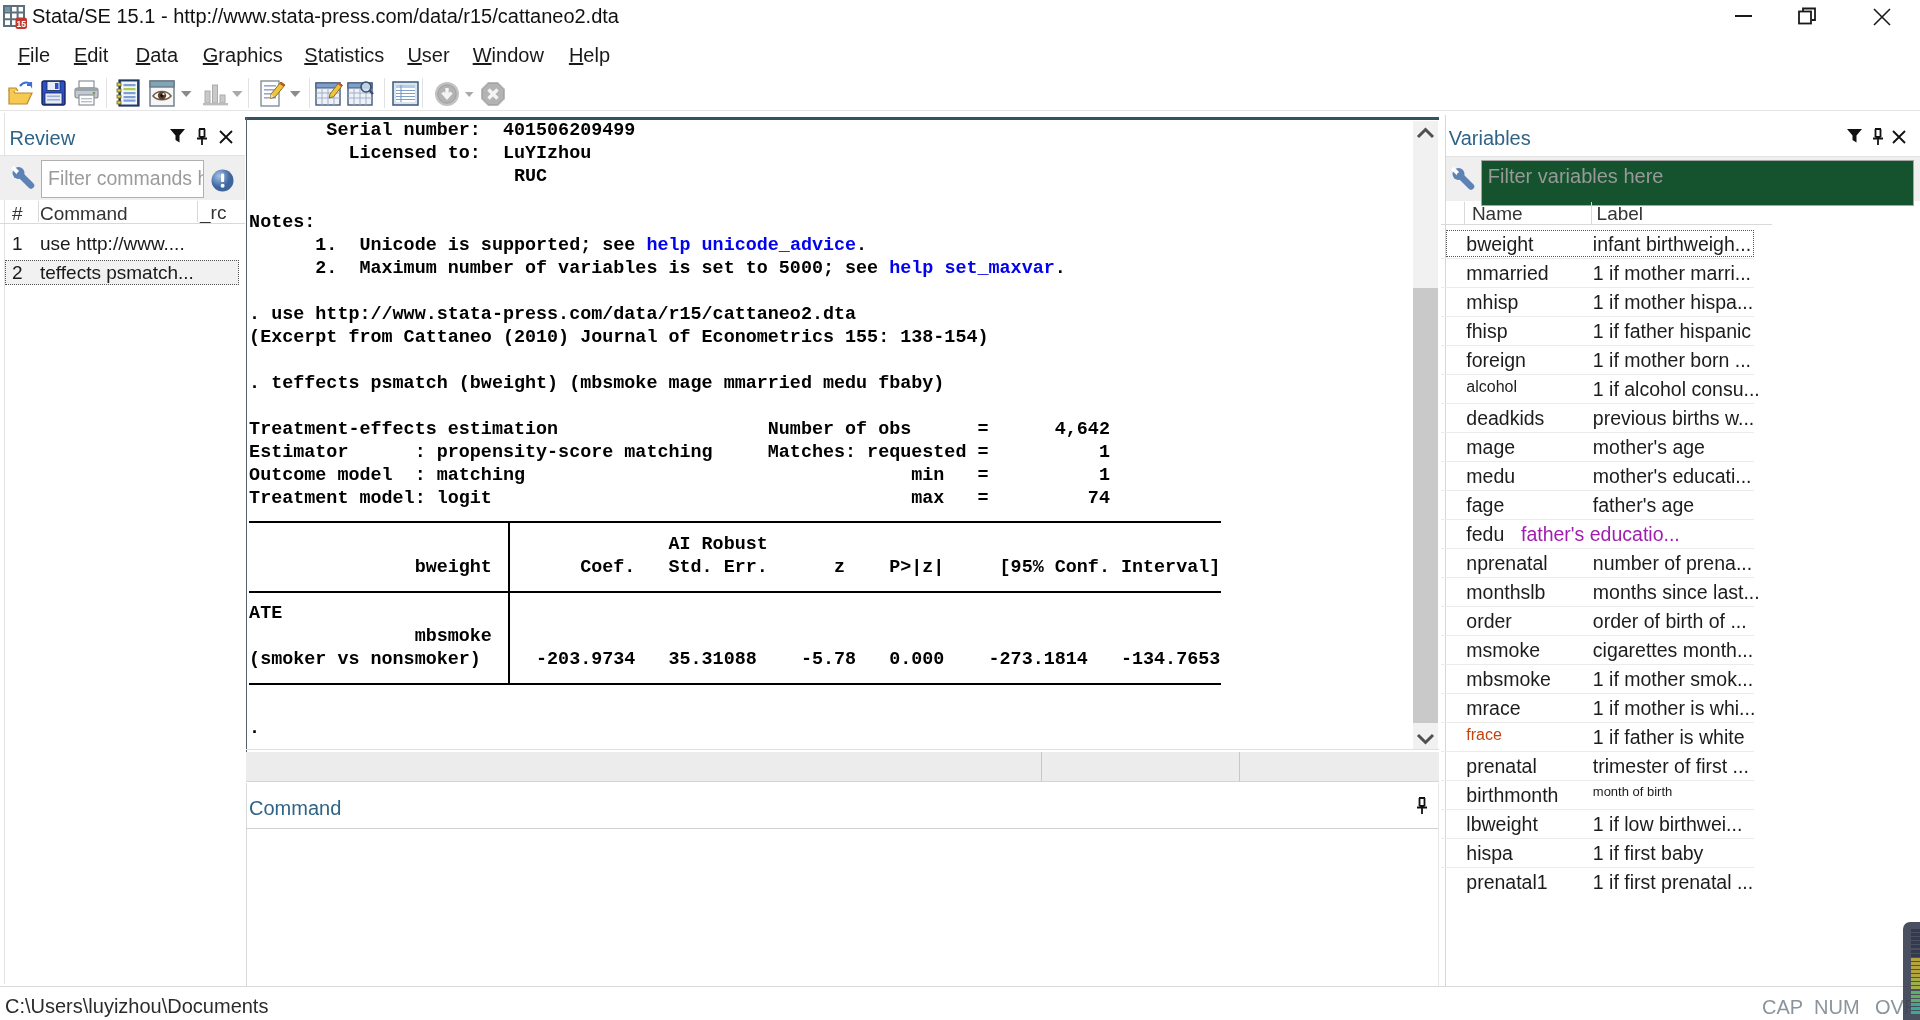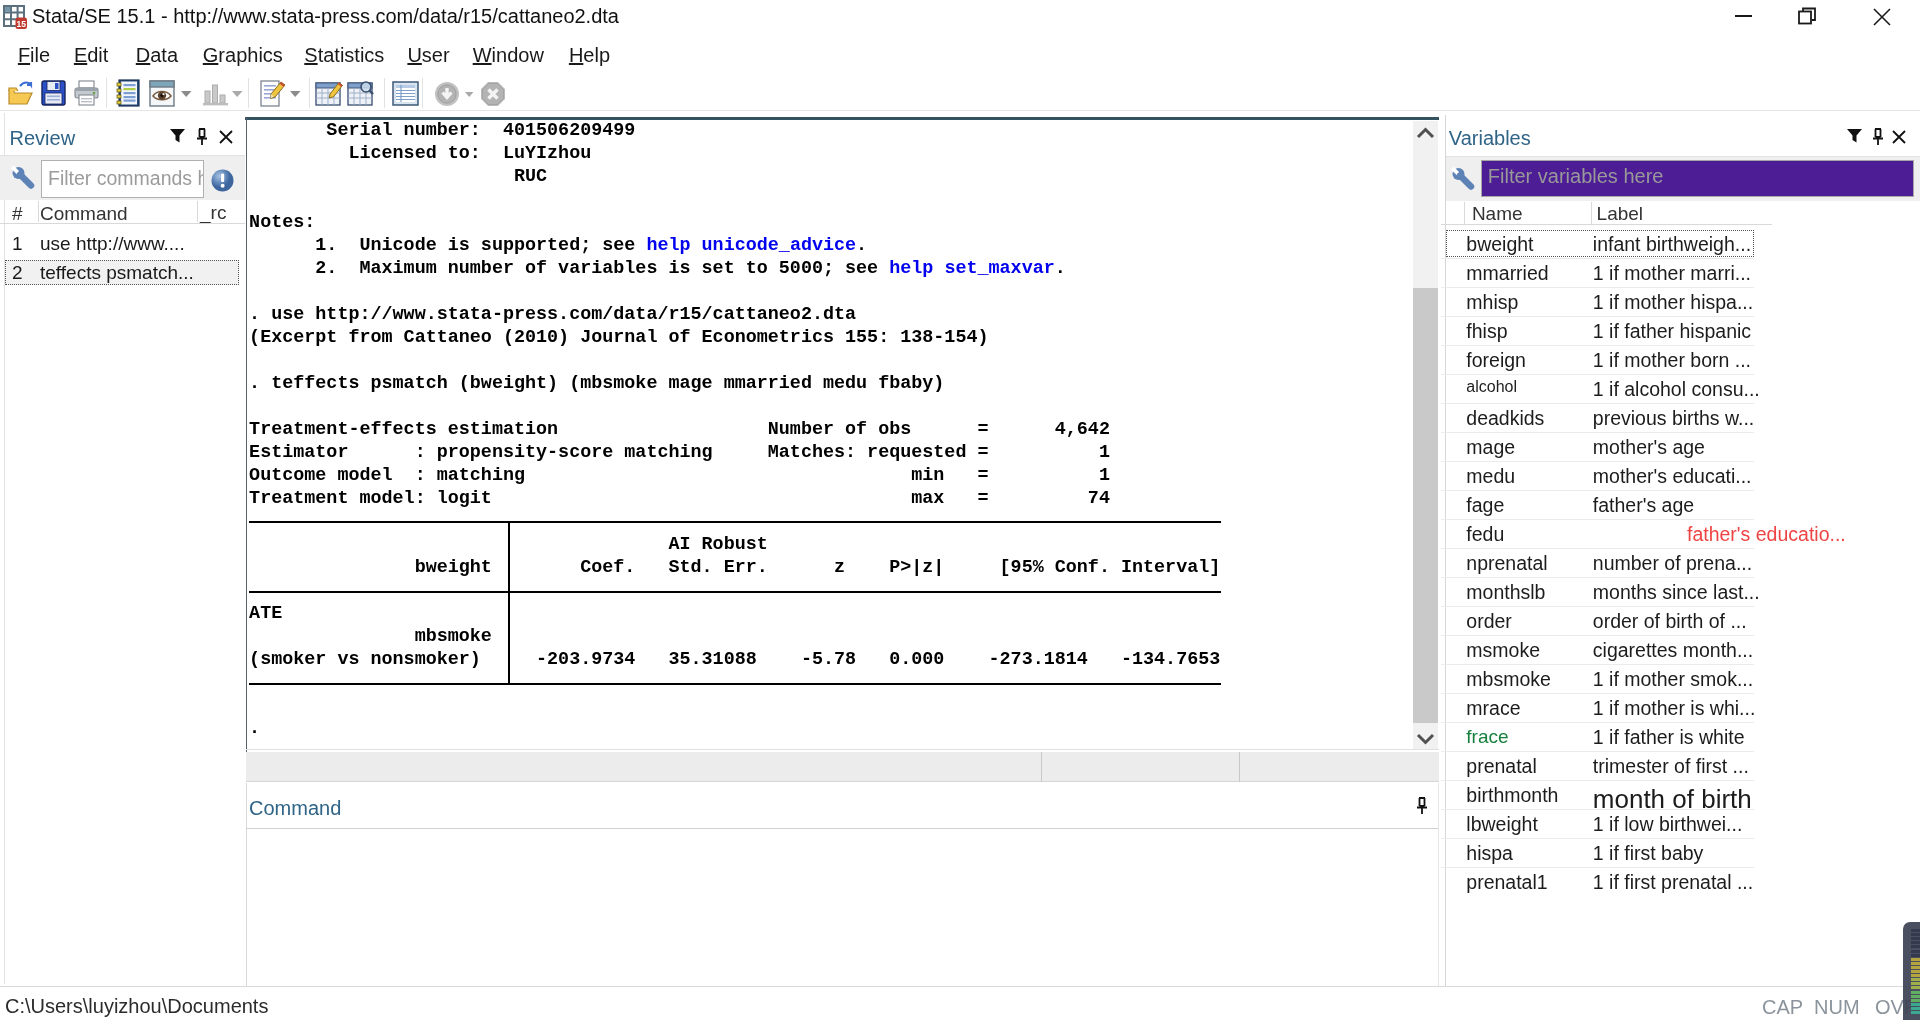--- a/index.html
+++ b/index.html
@@ -285,21 +285,21 @@
 </svg>
 <svg class="abs" style="left:1892px;top:130px;" width="14" height="14">
     <path d="M1 1 L13 13 M13 1 L1 13" stroke="#111" stroke-width="1.8"></path>
   </svg>
 <svg class="abs" style="left:1451px;top:166px;z-index:5;" width="26" height="28" viewBox="0 0 26 28">
   <circle cx="7.5" cy="8" r="6" fill="#5d82b5"></circle>
   <rect x="-1" y="6.2" width="11" height="4" fill="#ffffff" transform="rotate(45 7.5 8)"></rect>
   <path d="M9 9.5 L20 20.5" stroke="#5d82b5" stroke-width="6.5" stroke-linecap="round"></path>
 </svg>
 <div class="abs" style="left:1445.6px;top:156px;width:474.4px;height:45px;background:#efefef;border-top:1px solid #e2e2e2;"></div>
-<div class="abs" style="left:1480.8px;top:159.5px;width:433px;height:37px;background:#4c1d95;border:1px solid #a6a6a6;">
+<div class="abs" style="left:1480.8px;top:159.5px;width:433px;height:46px;background:#14532d;border:1px solid #a6a6a6;">
   <div style="position:absolute;left:6px;top:4px;font-size:20px;color:#999;">Filter variables here</div>
 </div>
 
 <div class="abs" style="left:1471.9px;top:203px;font-size:19px;color:#333;">Name</div>
 <div class="abs" style="left:1596.6px;top:203px;font-size:19px;color:#333;">Label</div>
 <div class="abs" style="left:1464.4px;top:202px;width:1px;height:22px;background:#d9d9d9;"></div>
 <div class="abs" style="left:1591px;top:202px;width:1px;height:22px;background:#d9d9d9;"></div>
 <div class="abs" style="left:1441px;top:224px;width:331px;height:1px;background:#d9d9d9;"></div>
 
 <div id="varrows" style="position:absolute;left:0;top:0;width:1920px;height:1020px;pointer-events:none;">
@@ -326,48 +326,48 @@
     <div class="abs" style="left:1466.3px;top:436px;font-size:19.5px;color:#1c1c1c;white-space:nowrap;">mage</div>
     <div class="abs" style="left:1592.8px;top:436px;font-size:19.5px;color:#1c1c1c;white-space:nowrap;">mother's age</div>
     <div class="abs" style="left:1441px;top:431.5px;width:313px;height:1px;background:#ebebeb;"></div>
     <div class="abs" style="left:1466.3px;top:465px;font-size:19.5px;color:#1c1c1c;white-space:nowrap;">medu</div>
     <div class="abs" style="left:1592.8px;top:465px;font-size:19.5px;color:#1c1c1c;white-space:nowrap;">mother's educati...</div>
     <div class="abs" style="left:1441px;top:460.5px;width:313px;height:1px;background:#ebebeb;"></div>
     <div class="abs" style="left:1466.3px;top:494px;font-size:19.5px;color:#1c1c1c;white-space:nowrap;">fage</div>
     <div class="abs" style="left:1592.8px;top:494px;font-size:19.5px;color:#1c1c1c;white-space:nowrap;">father's age</div>
     <div class="abs" style="left:1441px;top:489.5px;width:313px;height:1px;background:#ebebeb;"></div>
     <div class="abs" style="left:1466.3px;top:523px;font-size:19.5px;color:#1c1c1c;white-space:nowrap;">fedu</div>
-    <div class="abs" style="left:1687px;top:523px;font-size:19.5px;color:#ef4444;white-space:nowrap;">father's educatio...</div>
+    <div class="abs" style="left:1521px;top:523px;font-size:19.5px;color:#a21caf;white-space:nowrap;">father's educatio...</div>
     <div class="abs" style="left:1441px;top:518.5px;width:313px;height:1px;background:#ebebeb;"></div>
     <div class="abs" style="left:1466.3px;top:552px;font-size:19.5px;color:#1c1c1c;white-space:nowrap;">nprenatal</div>
     <div class="abs" style="left:1592.8px;top:552px;font-size:19.5px;color:#1c1c1c;white-space:nowrap;">number of prena...</div>
     <div class="abs" style="left:1441px;top:547.5px;width:313px;height:1px;background:#ebebeb;"></div>
     <div class="abs" style="left:1466.3px;top:581px;font-size:19.5px;color:#1c1c1c;white-space:nowrap;">monthslb</div>
     <div class="abs" style="left:1592.8px;top:581px;font-size:19.5px;color:#1c1c1c;white-space:nowrap;">months since last...</div>
     <div class="abs" style="left:1441px;top:576.5px;width:313px;height:1px;background:#ebebeb;"></div>
     <div class="abs" style="left:1466.3px;top:610px;font-size:19.5px;color:#1c1c1c;white-space:nowrap;">order</div>
     <div class="abs" style="left:1592.8px;top:610px;font-size:19.5px;color:#1c1c1c;white-space:nowrap;">order of birth of ...</div>
     <div class="abs" style="left:1441px;top:605.5px;width:313px;height:1px;background:#ebebeb;"></div>
     <div class="abs" style="left:1466.3px;top:639px;font-size:19.5px;color:#1c1c1c;white-space:nowrap;">msmoke</div>
     <div class="abs" style="left:1592.8px;top:639px;font-size:19.5px;color:#1c1c1c;white-space:nowrap;">cigarettes month...</div>
     <div class="abs" style="left:1441px;top:634.5px;width:313px;height:1px;background:#ebebeb;"></div>
     <div class="abs" style="left:1466.3px;top:668px;font-size:19.5px;color:#1c1c1c;white-space:nowrap;">mbsmoke</div>
     <div class="abs" style="left:1592.8px;top:668px;font-size:19.5px;color:#1c1c1c;white-space:nowrap;">1 if mother smok...</div>
     <div class="abs" style="left:1441px;top:663.5px;width:313px;height:1px;background:#ebebeb;"></div>
     <div class="abs" style="left:1466.3px;top:697px;font-size:19.5px;color:#1c1c1c;white-space:nowrap;">mrace</div>
     <div class="abs" style="left:1592.8px;top:697px;font-size:19.5px;color:#1c1c1c;white-space:nowrap;">1 if mother is whi...</div>
     <div class="abs" style="left:1441px;top:692.5px;width:313px;height:1px;background:#ebebeb;"></div>
-    <div class="abs" style="left:1466.3px;top:726px;font-size:19px;color:#15803d;white-space:nowrap;">frace</div>
+    <div class="abs" style="left:1466.3px;top:726px;font-size:16px;color:#c2410c;white-space:nowrap;">frace</div>
     <div class="abs" style="left:1592.8px;top:726px;font-size:19.5px;color:#1c1c1c;white-space:nowrap;">1 if father is white</div>
     <div class="abs" style="left:1441px;top:721.5px;width:313px;height:1px;background:#ebebeb;"></div>
     <div class="abs" style="left:1466.3px;top:755px;font-size:19.5px;color:#1c1c1c;white-space:nowrap;">prenatal</div>
     <div class="abs" style="left:1592.8px;top:755px;font-size:19.5px;color:#1c1c1c;white-space:nowrap;">trimester of first ...</div>
     <div class="abs" style="left:1441px;top:750.5px;width:313px;height:1px;background:#ebebeb;"></div>
     <div class="abs" style="left:1466.3px;top:784px;font-size:19.5px;color:#1c1c1c;white-space:nowrap;">birthmonth</div>
-    <div class="abs" style="left:1592.8px;top:784px;font-size:26px;color:#1c1c1c;white-space:nowrap;">month of birth</div>
+    <div class="abs" style="left:1592.8px;top:784px;font-size:13px;color:#1c1c1c;white-space:nowrap;">month of birth</div>
     <div class="abs" style="left:1441px;top:779.5px;width:313px;height:1px;background:#ebebeb;"></div>
     <div class="abs" style="left:1466.3px;top:813px;font-size:19.5px;color:#1c1c1c;white-space:nowrap;">lbweight</div>
     <div class="abs" style="left:1592.8px;top:813px;font-size:19.5px;color:#1c1c1c;white-space:nowrap;">1 if low birthwei...</div>
     <div class="abs" style="left:1441px;top:808.5px;width:313px;height:1px;background:#ebebeb;"></div>
     <div class="abs" style="left:1466.3px;top:842px;font-size:19.5px;color:#1c1c1c;white-space:nowrap;">hispa</div>
     <div class="abs" style="left:1592.8px;top:842px;font-size:19.5px;color:#1c1c1c;white-space:nowrap;">1 if first baby</div>
     <div class="abs" style="left:1441px;top:837.5px;width:313px;height:1px;background:#ebebeb;"></div>
     <div class="abs" style="left:1466.3px;top:871px;font-size:19.5px;color:#1c1c1c;white-space:nowrap;">prenatal1</div>
     <div class="abs" style="left:1592.8px;top:871px;font-size:19.5px;color:#1c1c1c;white-space:nowrap;">1 if first prenatal ...</div>
     <div class="abs" style="left:1441px;top:866.5px;width:313px;height:1px;background:#ebebeb;"></div>

